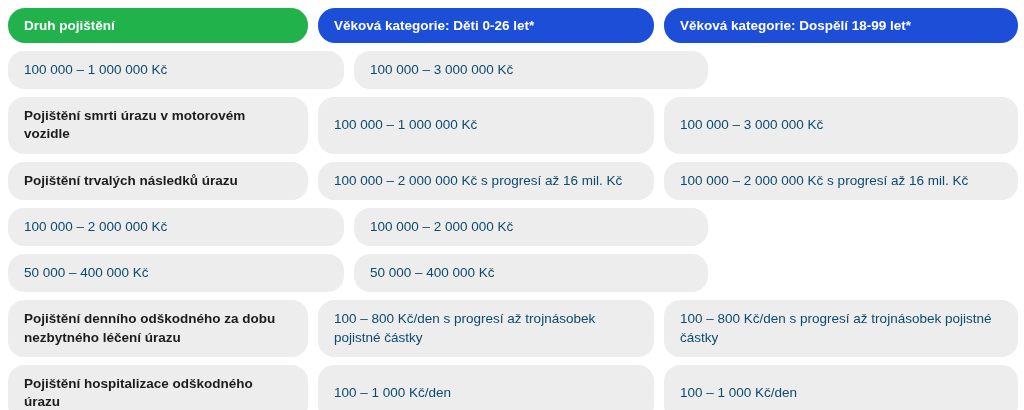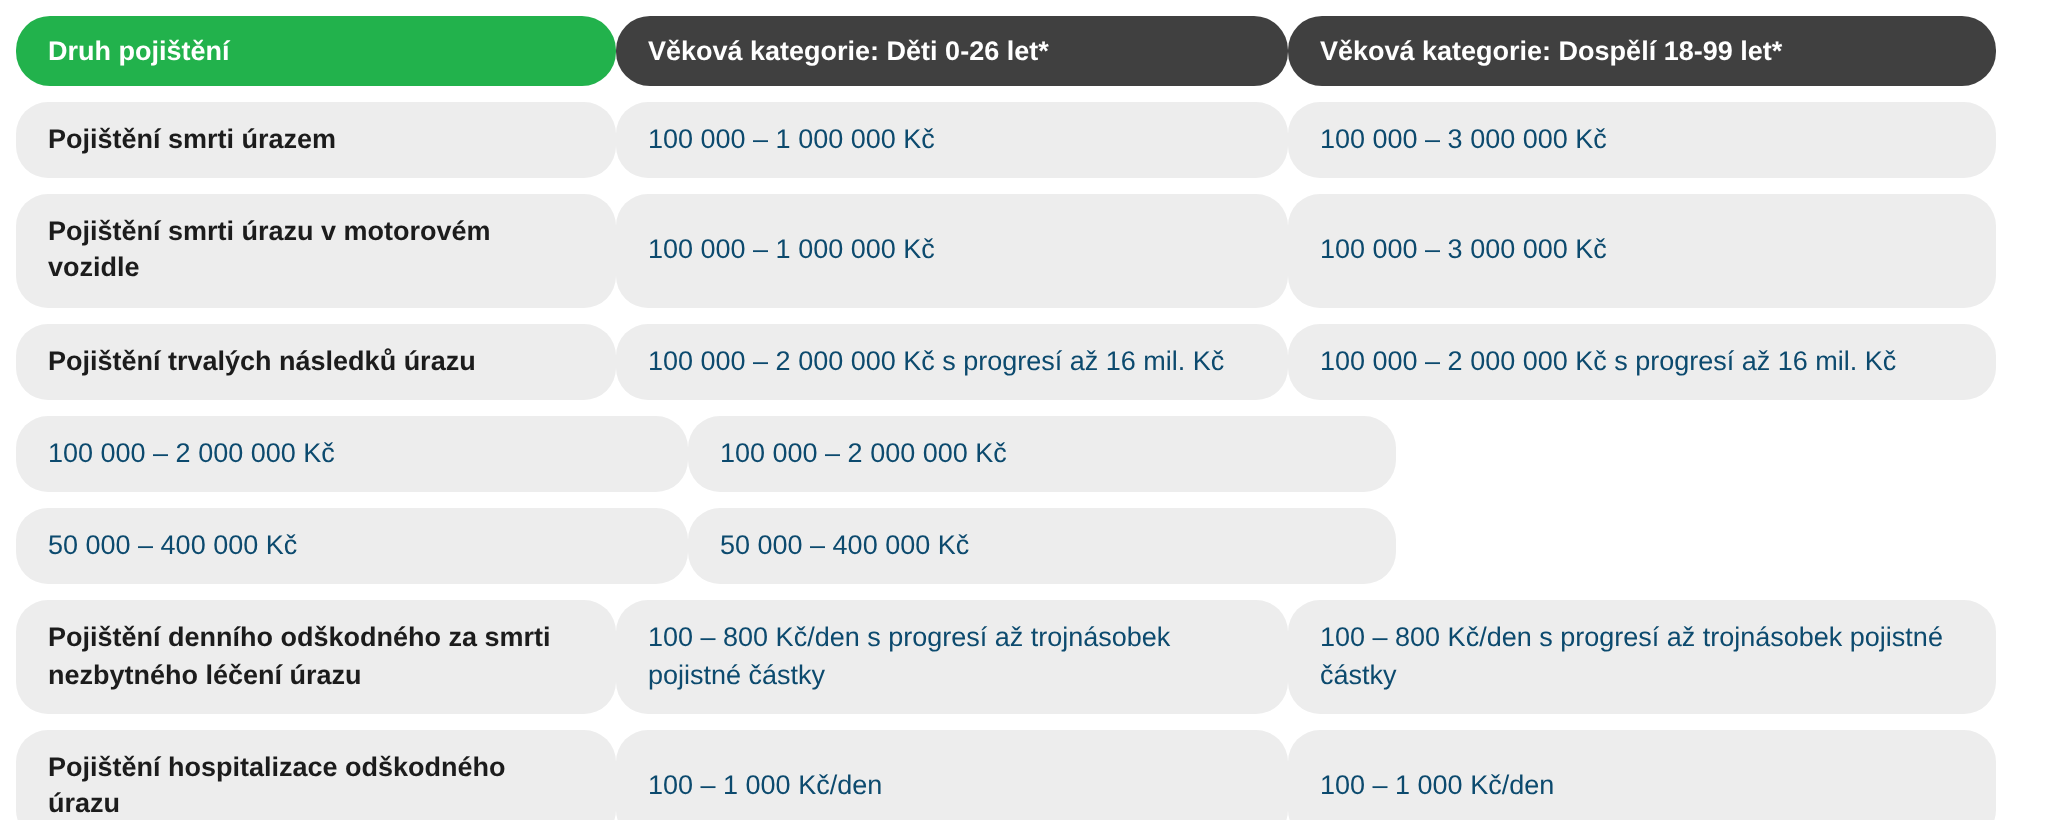--- a/index.html
+++ b/index.html
@@ -13,38 +13,39 @@
     height: 410px;
     overflow: hidden;
   }
   .table-wrap {
     width: 1024px;
     box-sizing: border-box;
     padding: 8px 8px 8px 8px;
   }
   .row {
     display: flex;
+    gap: 10px;
     margin-bottom: 8px;
   }
   .row:last-child { margin-bottom: 0; }
 
   .cell {
     box-sizing: border-box;
     border-radius: 16px;
     display: flex;
     align-items: center;
     padding: 10px 16px;
   }
   .col-0 { width: 300px; flex: 0 0 300px; }
   .col-1 { width: 336px; flex: 0 0 336px; }
   .col-2 { width: 354px; flex: 0 0 354px; }
 
   
   .header .cell {
-    background: #404040;
+    background: #1d4ed8;
     color: #ffffff;
     font-weight: bold;
     font-size: 13.5px;
     min-height: 34px;
     border-radius: 17px;
   }
   .header .col-0 { background: #22b24c; }
 
   
   .body-row .cell {
@@ -74,23 +75,20 @@
     </div>
     <div class="cell col-1">
       <span class="text">Věková kategorie: Děti 0-26 let*</span>
     </div>
     <div class="cell col-2">
       <span class="text">Věková kategorie: Dospělí 18-99 let*</span>
     </div>
   </div>
 
   <div class="row body-row">
-    <div class="cell col-0 label">
-      <span class="text">Pojištění smrti úrazem</span>
-    </div>
     <div class="cell col-1">
       <span class="text">100 000 – 1 000 000 Kč</span>
     </div>
     <div class="cell col-2">
       <span class="text">100 000 – 3 000 000 Kč</span>
     </div>
   </div>
 
   <div class="row body-row">
     <div class="cell col-0 label">
@@ -129,21 +127,21 @@
     <div class="cell col-1">
       <span class="text">50 000 – 400 000 Kč</span>
     </div>
     <div class="cell col-2">
       <span class="text">50 000 – 400 000 Kč</span>
     </div>
   </div>
 
   <div class="row body-row">
     <div class="cell col-0 label">
-      <span class="text">Pojištění denního odškodného za smrti nezbytného léčení úrazu</span>
+      <span class="text">Pojištění denního odškodného za dobu nezbytného léčení úrazu</span>
     </div>
     <div class="cell col-1">
       <span class="text">100 – 800 Kč/den s progresí až trojnásobek pojistné částky</span>
     </div>
     <div class="cell col-2">
       <span class="text">100 – 800 Kč/den s progresí až trojnásobek pojistné částky</span>
     </div>
   </div>
 
   <div class="row body-row">

